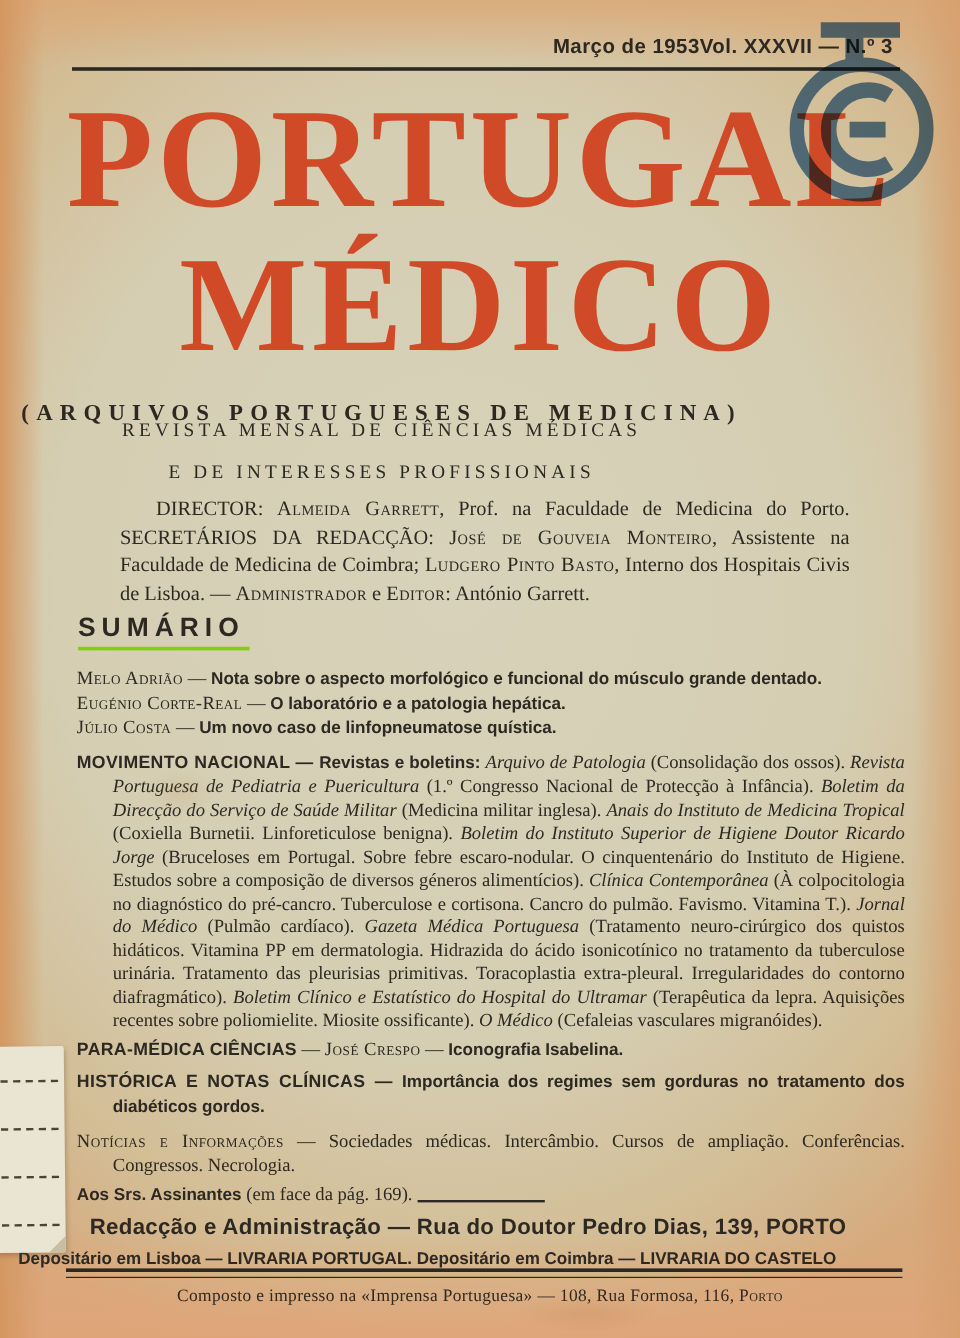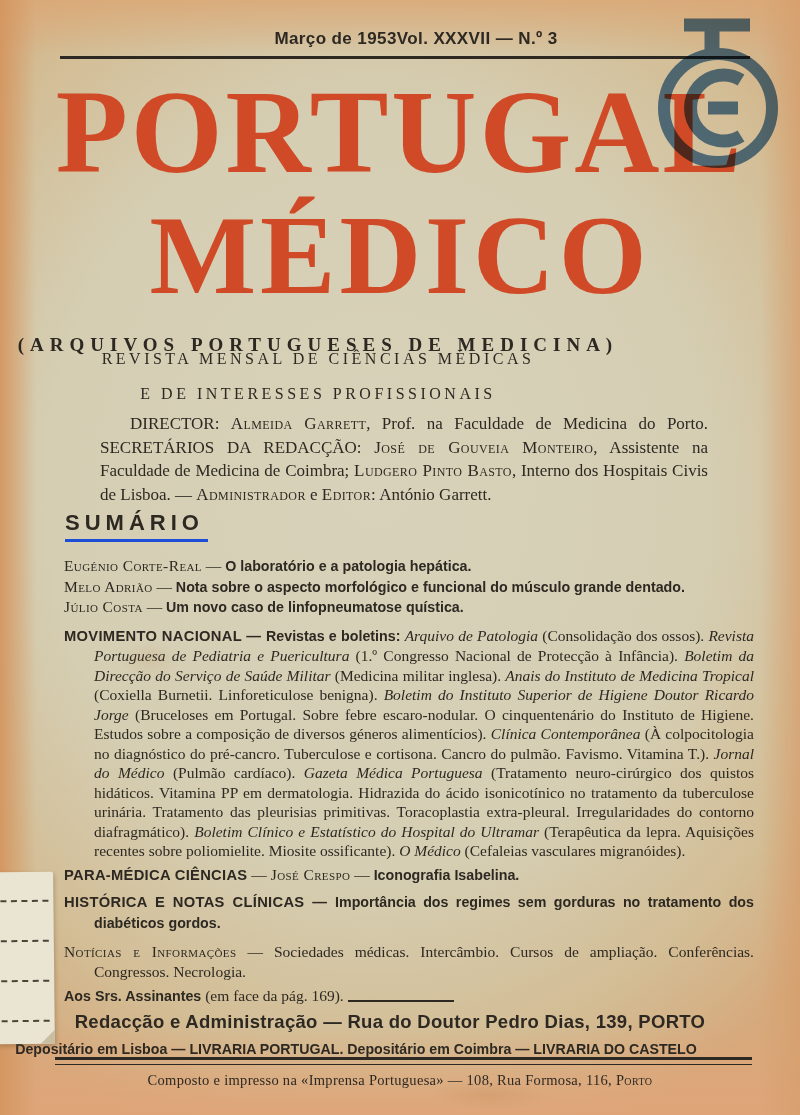--- a/index.html
+++ b/index.html
@@ -6,39 +6,39 @@
   body{
     width:800px;height:1115px;position:relative;overflow:hidden;
     font-family:"Liberation Serif",serif;color:#2d2922;
     background:
       linear-gradient(90deg, rgba(212,150,96,.95) 0%, rgba(212,150,96,0) 4.5%, rgba(212,150,96,0) 95%, rgba(214,158,108,.75) 100%),
       linear-gradient(180deg, rgba(219,168,118,.85) 0%, rgba(219,168,118,0) 5%, rgba(219,168,118,0) 92%, rgba(224,164,120,.9) 100%),
       radial-gradient(ellipse 75% 62% at 47% 44%, #d8d2ba 0%, #d5ceb3 55%, #d3bd95 82%, #d6a97c 100%);
   }
   .abs{position:absolute;}
   
-  .header-row{left:88px;right:56px;top:29px;display:flex;justify-content:center;
+  .header-row{left:88px;right:56px;top:29px;display:flex;justify-content:flex-end;
     font-family:"Liberation Sans",sans-serif;font-weight:700;font-size:17px;letter-spacing:.4px;}
   .header-rule{left:60px;right:50px;top:56px;height:3px;background:#2d2922;}
   
   .title{left:0;width:800px;text-align:center;color:#d04a27;font-weight:700;line-height:1;
     font-family:"Liberation Serif",serif;}
   .title1{top:74px;font-size:118px;letter-spacing:3px;}
   .title2{top:198px;font-size:113px;letter-spacing:4px;}
   
   .subtitle{left:0;width:636px;text-align:center;font-weight:700;}
   .subtitle1{top:334px;font-size:19px;letter-spacing:6px;}
   .subtitle2{top:350px;font-size:16px;letter-spacing:3.5px;font-weight:400;}
   .subtitle3{top:385px;font-size:16px;letter-spacing:3.5px;font-weight:400;}
   
   .masthead{top:412px;left:100px;width:608px;font-size:17px;line-height:23.5px;text-align:justify;}
   .masthead .first-indent{display:inline-block;width:30px;}
   
   .sumario{top:510px;left:65px;font-family:"Liberation Sans",sans-serif;font-weight:700;
-    font-size:22px;letter-spacing:5px;border-bottom:3px solid #1d4ed8;padding:0 4px 3px 0;}
+    font-size:22px;letter-spacing:5px;border-bottom:3px solid #84cc16;padding:0 4px 3px 0;}
   
   .toc{top:556px;left:64px;right:46px;font-size:15.5px;line-height:19.5px;}
   .toc p{margin:0;}
   .toc-article{white-space:nowrap;}
   .toc-entry{padding-left:30px;text-indent:-30px;text-align:justify;}
   #entry-movimento{margin-top:8px;}
   #entry-paramedica{margin-top:4px;}
   #entry-sinteses{margin-top:7px;}
   #entry-noticias{margin-top:9px;}
   #entry-assinantes{margin-top:5px;}
@@ -85,22 +85,22 @@
 <div class="abs subtitle subtitle1">(ARQUIVOS PORTUGUESES DE MEDICINA)</div>
 <div class="abs subtitle subtitle2">REVISTA MENSAL DE CIÊNCIAS MÉDICAS</div>
 <div class="abs subtitle subtitle3">E DE INTERESSES PROFISSIONAIS</div>
 
 <div class="abs masthead"><span class="first-indent"></span><span><span class="s-n">DIRECTOR: </span><span class="s-sc">Almeida Garrett</span><span class="s-n">, Prof. na Faculdade de Medicina do Porto. SECRETÁRIOS DA REDACÇÃO: </span><span class="s-sc">José de Gouveia Monteiro</span><span class="s-n">, Assistente na Faculdade de Medicina de Coimbra; </span><span class="s-sc">Ludgero Pinto Basto</span><span class="s-n">, Interno dos Hospitais Civis de Lisboa. — </span><span class="s-sc">Administrador</span><span class="s-n"> e </span><span class="s-sc">Editor</span><span class="s-n">: António Garrett.</span></span></div>
 
 <div class="abs sumario">SUMÁRIO</div>
 
 <div class="abs toc">
   <div>
+      <p class="toc-article"><span class="s-sc">Melo Adrião</span><span class="s-n"> — </span><span class="s-b">Nota sobre o aspecto morfológico e funcional do músculo grande dentado.</span></p>
       <p class="toc-article"><span class="s-sc">Eugénio Corte-Real</span><span class="s-n"> — </span><span class="s-b">O laboratório e a patologia hepática.</span></p>
-      <p class="toc-article"><span class="s-sc">Melo Adrião</span><span class="s-n"> — </span><span class="s-b">Nota sobre o aspecto morfológico e funcional do músculo grande dentado.</span></p>
       <p class="toc-article"><span class="s-sc">Júlio Costa</span><span class="s-n"> — </span><span class="s-b">Um novo caso de linfopneumatose quística.</span></p>
     </div>
   <p class="toc-entry" id="entry-movimento"><span class="s-hb">MOVIMENTO NACIONAL — </span><span class="s-b">Revistas e boletins: </span><span class="s-i">Arquivo de Patologia </span><span class="s-n">(Consolidação dos ossos). </span><span class="s-i">Revista Portuguesa de Pediatria e Puericultura </span><span class="s-n">(1.º Congresso Nacional de Protecção à Infância). </span><span class="s-i">Boletim da Direcção do Serviço de Saúde Militar </span><span class="s-n">(Medicina militar inglesa). </span><span class="s-i">Anais do Instituto de Medicina Tropical </span><span class="s-n">(Coxiella Burnetii. Linforeticulose benigna). </span><span class="s-i">Boletim do Instituto Superior de Higiene Doutor Ricardo Jorge </span><span class="s-n">(Bruceloses em Portugal. Sobre febre escaro-nodular. O cinquentenário do Instituto de Higiene. Estudos sobre a composição de diversos géneros alimentícios). </span><span class="s-i">Clínica Contemporânea </span><span class="s-n">(À colpocitologia no diagnóstico do pré-cancro. Tuberculose e cortisona. Cancro do pulmão. Favismo. Vitamina T.). </span><span class="s-i">Jornal do Médico </span><span class="s-n">(Pulmão cardíaco). </span><span class="s-i">Gazeta Médica Portuguesa </span><span class="s-n">(Tratamento neuro-cirúrgico dos quistos hidáticos. Vitamina PP em dermatologia. Hidrazida do ácido isonicotínico no tratamento da tuberculose urinária. Tratamento das pleurisias primitivas. Toracoplastia extra-pleural. Irregularidades do contorno diafragmático). </span><span class="s-i">Boletim Clínico e Estatístico do Hospital do Ultramar </span><span class="s-n">(Terapêutica da lepra. Aquisições recentes sobre poliomielite. Miosite ossificante). </span><span class="s-i">O Médico </span><span class="s-n">(Cefaleias vasculares migranóides).</span></p>
   <p class="toc-entry" id="entry-paramedica"><span class="s-hb">PARA-MÉDICA CIÊNCIAS</span><span class="s-n"> — </span><span class="s-sc">José Crespo</span><span class="s-n"> — </span><span class="s-b">Iconografia Isabelina.</span></p>
   <p class="toc-entry" id="entry-sinteses"><span class="s-hb">HISTÓRICA E NOTAS CLÍNICAS — </span><span class="s-b">Importância dos regimes sem gorduras no tratamento dos diabéticos gordos.</span></p>
   <p class="toc-entry" id="entry-noticias"><span class="s-sc">Notícias e Informações</span><span class="s-n"> — Sociedades médicas. Intercâmbio. Cursos de ampliação. Conferências. Congressos. Necrologia.</span></p>
   <p class="toc-entry" id="entry-assinantes"><span class="s-b">Aos Srs. Assinantes</span><span class="s-n"> (em face da pág. 169).</span></p>
 </div>
 
 <div class="abs divider-small"></div>

